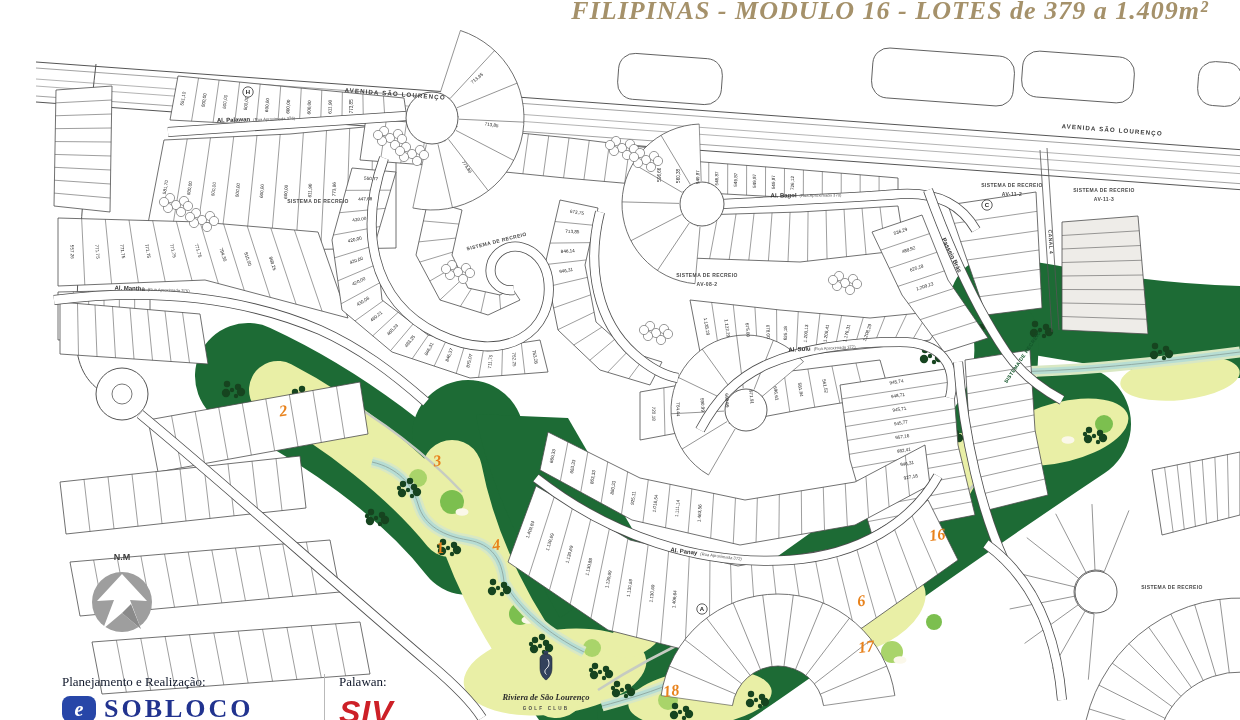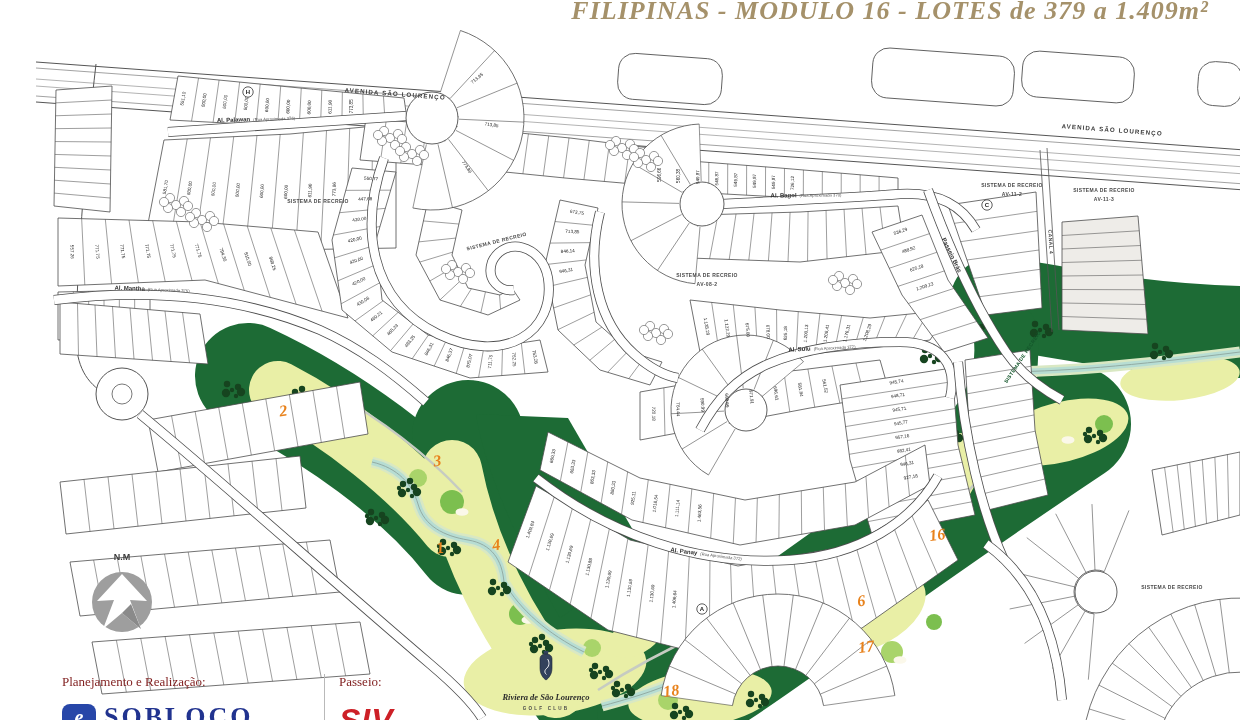--- a/index.html
+++ b/index.html
@@ -4,21 +4,21 @@
 <style>
   html,body{margin:0;padding:0;background:#fff}
   .stage{position:relative;width:1240px;height:720px;overflow:hidden;background:#fff;
          font-family:"Liberation Sans",sans-serif}
   .map-title{position:absolute;left:555px;top:-4px;width:670px;text-align:center;
     font:italic 700 26px "Liberation Serif",serif;color:#a5916a;letter-spacing:1px;white-space:nowrap}
   svg{position:absolute;left:0;top:0}
 
   
   .footer{position:absolute;left:62px;top:674px;display:flex;align-items:flex-start}
-  .footer-label{font:400 13px "Liberation Serif",serif;color:#7f1d1d;margin-bottom:12px}
+  .footer-label{font:400 13px "Liberation Serif",serif;color:#0f172a;margin-bottom:4px}
   .brand-row{display:flex;align-items:center;gap:8px}
   .sobloco-mark{display:inline-flex;align-items:center;justify-content:center;width:34px;height:26px;
     background:#2746a8;border-radius:8px;color:#fff;font:italic 700 20px "Liberation Serif",serif}
   .sobloco-text{font:700 26px "Liberation Serif",serif;color:#21338f;letter-spacing:3px}
   .footer-divider{width:1px;height:58px;background:#b9b9b9;margin:0 14px 0 36px}
   .siv-text{font:italic 900 32px "Liberation Sans",sans-serif;color:#cd2027;letter-spacing:1px}
 
   
   .avlab{font:700 6.2px "Liberation Sans",sans-serif;fill:#3c3c3c;letter-spacing:1.1px;text-anchor:middle}
   .stlab{font:700 6px "Liberation Sans",sans-serif;fill:#2e2e2e;text-anchor:middle}
@@ -881,17 +881,17 @@
   <div class="footer">
     <div style="width:226px">
       <div class="footer-label">Planejamento e Realização:</div>
       <div class="brand-row">
         <span class="sobloco-mark">e</span>
         <span class="sobloco-text">SOBLOCO</span>
       </div>
     </div>
     <div class="footer-divider"></div>
     <div>
-      <div class="footer-label">Passeio:</div>
+      <div class="footer-label">Palawan:</div>
       <div class="siv-text">SIV</div>
     </div>
   </div>
 </div>
 
 </body></html>

